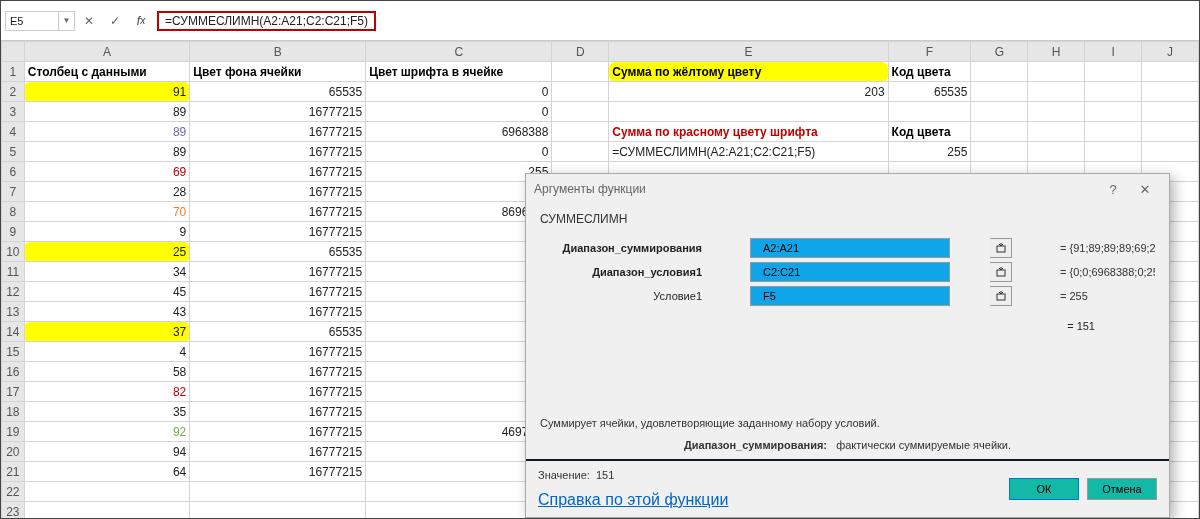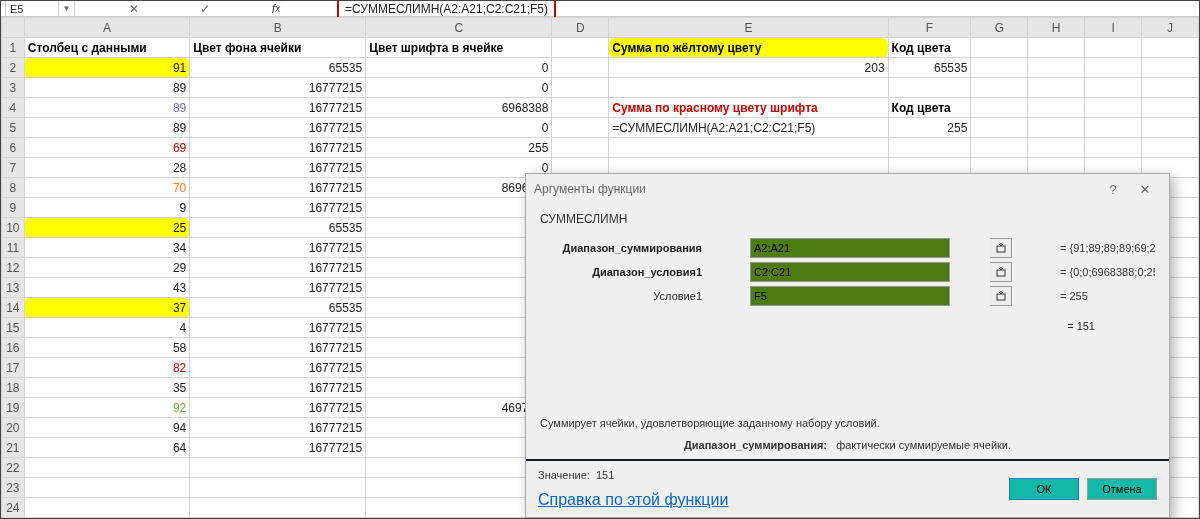--- a/index.html
+++ b/index.html
@@ -1,18 +1,18 @@
 <!DOCTYPE html>
 <html><head>
 <meta charset="utf-8">
 <style>
   * { box-sizing: border-box; margin: 0; padding: 0; }
   body { font-family: "Segoe UI", Tahoma, sans-serif; font-size: 12px; background: #fff; color: #222; width: 1200px; height: 519px; overflow: hidden; position: relative; border: 1px solid #444;}
   
-  .formula-bar { display: flex; align-items: center; height: 16px; border-bottom: 1px solid #ccc; background: #fff; padding: 1px 4px; gap: 45px;}
+  .formula-bar { display: flex; align-items: center; height: 40px; border-bottom: 1px solid #ccc; background: #fff; padding: 1px 4px;}
   .name-box { display:flex; align-items:center; border: 1px solid #ccc; height: 20px; width: 70px; padding: 0 4px; font-size: 11px; position: relative;}
   .name-box .dd { position:absolute; right:0; top:0; width:16px; height:100%; border-left:1px solid #ccc; display:flex; align-items:center; justify-content:center; font-size:8px; color:#666;}
   .fb-btn { width: 24px; height: 20px; display: flex; align-items: center; justify-content: center; color: #666; margin-left: 2px;}
   .fb-btn.x { color:#666;}
   .fb-btn.chk { color:#666;}
   .fx { font-style: italic; font-size: 12px; color:#444;}
   .formula-input { flex: 0 0 auto; border: 2px solid #c00000; padding: 2px 6px; margin-left: 4px; font-size: 12px; height:20px; display:flex; align-items:center;}
   
   .grid-wrap { position: relative; }
   table.grid { border-collapse: collapse; table-layout: fixed; width: 100%;}
@@ -39,21 +39,21 @@
   
   .dialog { position: absolute; left: 524px; top: 172px; width: 645px; height: 345px; background: #f0f0f0; border: 1px solid #aaa; box-shadow: 4px 4px 12px rgba(0,0,0,0.3); display:flex; flex-direction:column;}
   .dialog-titlebar { display: flex; align-items: center; height: 30px; padding: 0 8px; color: #666; font-size:12px;}
   .dialog-titlebar .ttl { flex: 1; }
   .dialog-titlebar .help, .dialog-titlebar .close { width: 32px; text-align: center; color: #666; font-size: 13px;}
   .dialog-body { flex:1; padding: 4px 14px 8px 14px; display:flex; flex-direction:column; gap:4px;}
   .dialog-funcname { font-size:12px; color:#333; padding: 4px 0 8px 0;}
   .arg-row { display:flex; align-items:center; margin-bottom:4px;gap:40px;}
   .arg-label { width: 170px; text-align: right; font-size: 11px; color:#222; padding-right: 8px;}
   .arg-label.bold { font-weight: bold;}
-  .arg-input { width: 200px; height: 20px; border: 1px solid #999; background:#4d7c0f; padding: 0 3px; font-size: 11px;}
+  .arg-input { width: 200px; height: 20px; border: 1px solid #999; background:#0ea5e9; padding: 0 12px; font-size: 11px;}
   .arg-picker { width: 22px; height: 20px; border: 1px solid #999; border-left: none; background:#eee; display:flex; align-items:center; justify-content:center;}
   .arg-picker svg { width:10px; height:10px;}
   .arg-result { font-size: 11px; color:#333; padding-left: 8px; white-space:nowrap; overflow:hidden; text-overflow:clip; flex:1;}
   .dialog-desc { font-size: 11px; color:#333; margin-top: auto; padding-top:8px;}
   .dialog-desc2 { font-size: 11px; color:#333; text-align:center; margin-top:6px;}
   .dialog-desc2 b { font-weight:bold;}
   .dialog-result-eq { text-align:right; font-size:11px; margin-right:60px; margin-top:6px;}
   .dialog-footer { border-top:2px solid #0f172a; padding:8px 12px; display:flex; align-items:center;}
   .dialog-footer .val { font-size:11px; color:#333;}
   .dialog-footer .link { color:#0066cc; text-decoration:underline; font-size:16px; margin-left:0;}
@@ -231,21 +231,21 @@
           <td></td>
           <td class=""></td>
           <td class=""></td>
           <td></td>
           <td></td>
           <td></td>
           <td></td>
         </tr>
         <tr>
           <th class="rowhdr">12</th>
-          <td class="num ">29</td>
+          <td class="num ">45</td>
           <td class="num">16777215</td>
           <td class="num">0</td>
           <td></td>
           <td class=""></td>
           <td class=""></td>
           <td></td>
           <td></td>
           <td></td>
           <td></td>
         </tr>

